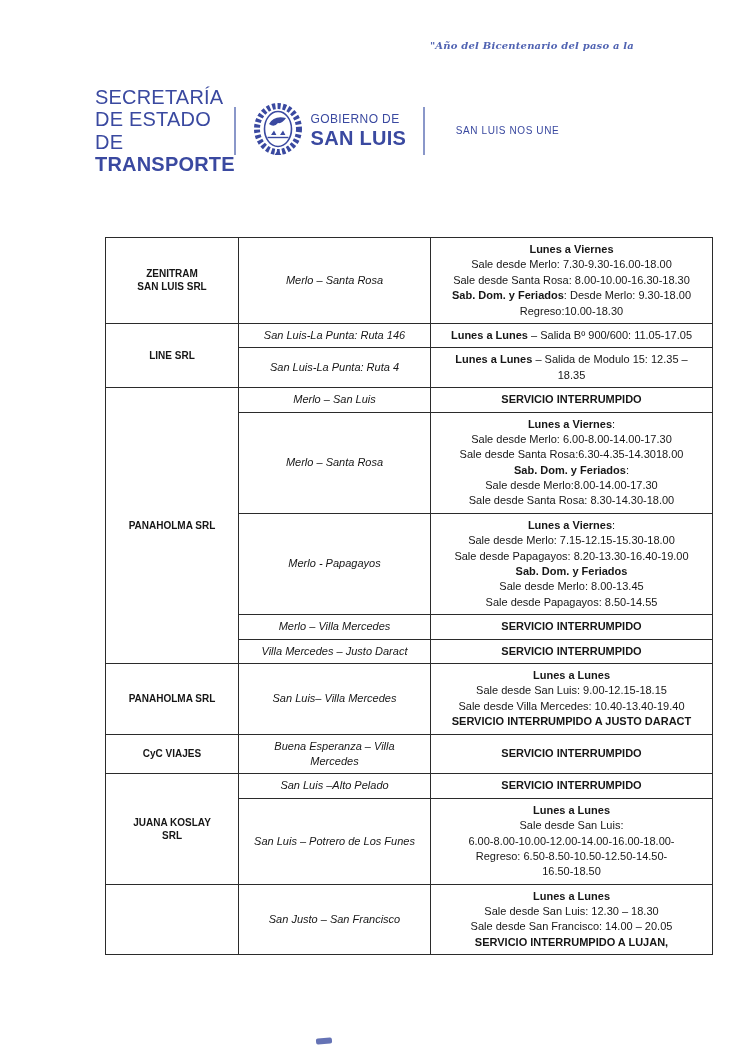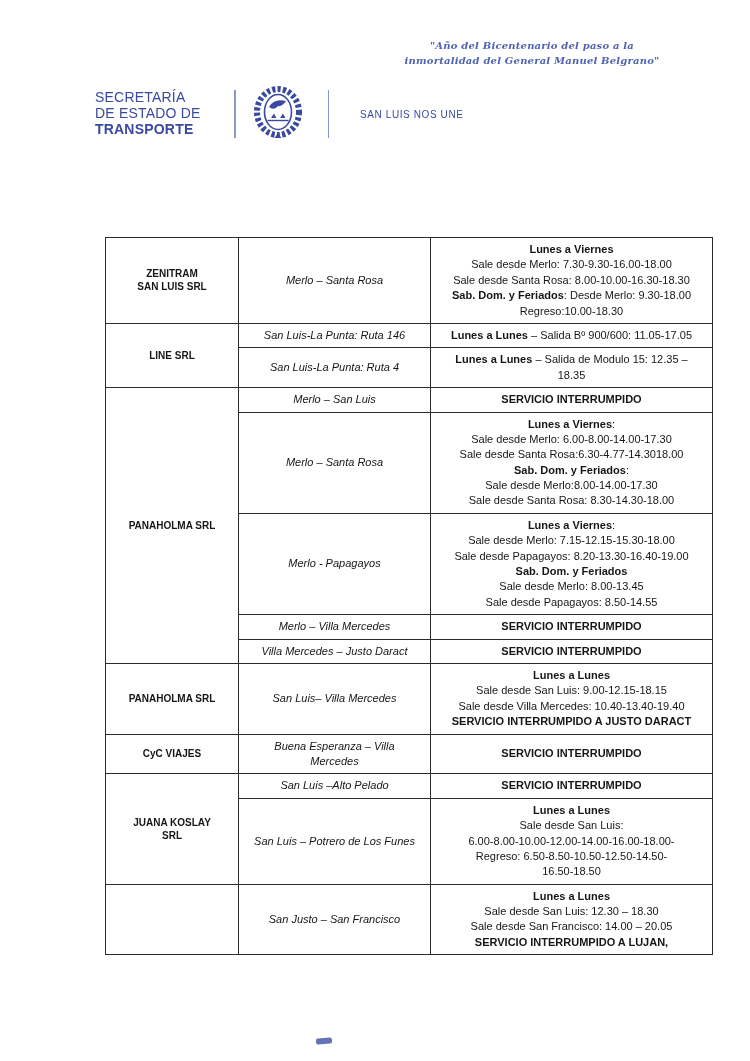--- a/index.html
+++ b/index.html
@@ -16,21 +16,21 @@
     position: absolute; top: 38px; left: 396px; width: 272px;
     text-align: center; color: #5063b2;
     font-family: "DejaVu Serif", serif; font-style: italic; font-weight: bold;
     font-size: 10px; line-height: 1.5; letter-spacing: 0.2px;
   }
   .brand-row {
     position: absolute; top: 86px; left: 95px;
     display: flex; align-items: center;
   }
   .secretaria {
-    color: #3a49a0; font-size: 14px; line-height: 1.12; letter-spacing: 0.2px;
+    color: #3a49a0; font-size: 20px; line-height: 1.12; letter-spacing: 0.2px;
     width: 122px;
   }
   .secretaria .l3 { font-weight: bold; }
   .vdiv { width: 1.5px; height: 48px; background: #8a97c9; margin: 0 17px; }
   .gob { display: flex; align-items: center; }
   .crest { width: 50px; height: 56px; display: inline-block; margin-right: 8px; }
   .gob-text { color: #3a49a0; }
   .gob1 { font-size: 12px; letter-spacing: 0.4px; }
   .gob2 { font-size: 20px; font-weight: bold; letter-spacing: 0.3px; margin-top: 1px; }
   .slogan {
@@ -61,21 +61,20 @@
     background: #4a5aa8; border-radius: 2px; transform: rotate(-4deg); opacity: 0.85;
   }
 </style>
 </head>
 <body>
 
 <div class="page">
 
   <div class="quote">
     <div>"Año del Bicentenario del paso a la</div>
-    <div>inmortalidad del General Manuel Belgrano"</div>
   </div>
 
   <div class="brand-row">
     <div class="secretaria">
       <div class="l1">SECRETARÍA</div>
       <div class="l2">DE ESTADO DE</div>
       <div class="l3">TRANSPORTE</div>
     </div>
 
     <div class="vdiv"></div>
@@ -85,20 +84,24 @@
         <svg viewBox="0 0 50 56" width="50" height="56" aria-hidden="true">
           <ellipse cx="25" cy="26" rx="21" ry="23" fill="none" stroke="#3a49a0" stroke-width="6" stroke-dasharray="3.2 2.2"></ellipse>
           <ellipse cx="25" cy="26" rx="13.5" ry="17.5" fill="#ffffff" stroke="#3a49a0" stroke-width="1.6"></ellipse>
           <path d="M16 21 Q21 12 33 15 Q29 21 25 20 Q21 25 16 21 Z" fill="#3a49a0"></path>
           <path d="M18 32 l3 -4.5 2.4 4.5 Z" fill="#3a49a0"></path>
           <path d="M27 32 l3 -4.5 2.4 4.5 Z" fill="#3a49a0"></path>
           <line x1="14.5" y1="34.5" x2="35.5" y2="34.5" stroke="#3a49a0" stroke-width="1.4"></line>
           <path d="M25 47 l-3.4 5 h6.8 Z" fill="#3a49a0"></path>
         </svg>
       </span>
+      <div class="gob-text">
+        <div class="gob1">GOBIERNO DE</div>
+        <div class="gob2">SAN LUIS</div>
+      </div>
     </div>
 
     <div class="vdiv"></div>
 
     <div class="slogan">SAN LUIS NOS UNE</div>
   </div>
 
   <table class="sched-table">
     <tbody>
         <tr>
@@ -130,21 +133,21 @@
           <td class="route">Merlo – San Luis</td>
           <td class="sched">
             <div><span class="b">SERVICIO INTERRUMPIDO</span></div>
           </td>
         </tr>
         <tr>
           <td class="route">Merlo – Santa Rosa</td>
           <td class="sched">
             <div><span class="b">Lunes a Viernes</span><span>:</span></div>
             <div><span>Sale desde Merlo:  6.00-8.00-14.00-17.30</span></div>
-            <div><span>Sale desde Santa Rosa:6.30-4.77-14.3018.00</span></div>
+            <div><span>Sale desde Santa Rosa:6.30-4.35-14.3018.00</span></div>
             <div><span class="b">Sab. Dom. y Feriados</span><span>:</span></div>
             <div><span>Sale desde Merlo:8.00-14.00-17.30</span></div>
             <div><span>Sale desde Santa Rosa: 8.30-14.30-18.00</span></div>
           </td>
         </tr>
         <tr>
           <td class="route">Merlo - Papagayos</td>
           <td class="sched">
             <div><span class="b">Lunes a Viernes</span><span>:</span></div>
             <div><span>Sale desde Merlo: 7.15-12.15-15.30-18.00</span></div>

